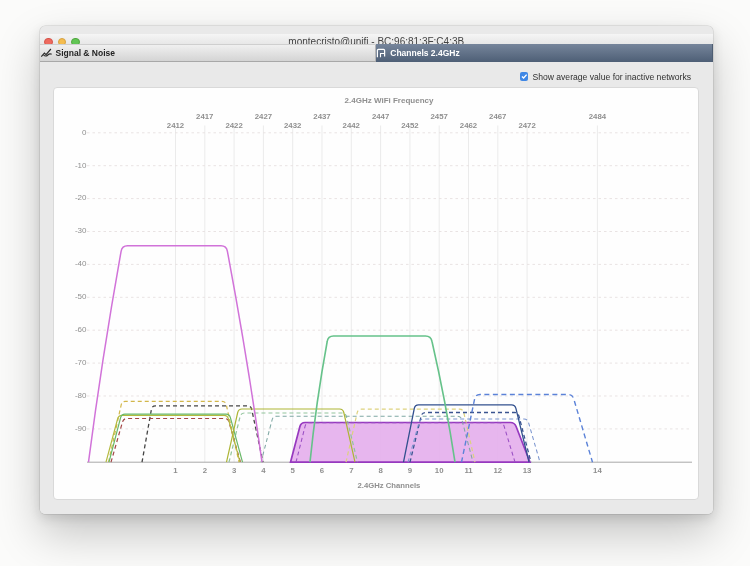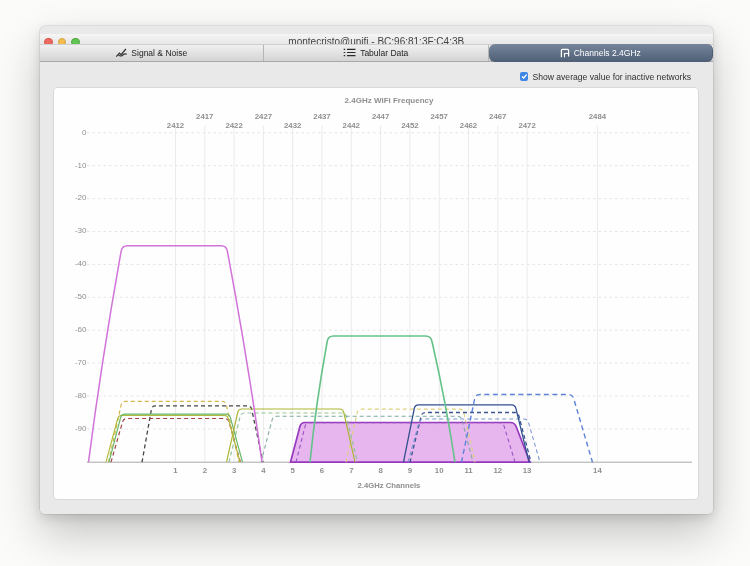--- a/index.html
+++ b/index.html
@@ -7,25 +7,25 @@
   border-radius:5px; background:#e9e9e9; overflow:hidden;
   box-shadow:0 20px 45px rgba(0,0,0,0.22), 0 4px 12px rgba(0,0,0,0.12), 0 0 0 0.5px rgba(0,0,0,0.14); }
 .titlebar { position:absolute; left:0; top:8px; width:100%; height:17.5px;
   background:linear-gradient(#f5f5f5,#dcdcdc); }
 .dot { position:absolute; top:3.6px; width:8.8px; height:8.8px; border-radius:50%; }
 .title { position:absolute; top:0; left:0; width:100%; height:17.5px; line-height:16.5px;
   text-align:center; font-size:10px; color:#434343; }
 .tabs { position:absolute; left:0; top:17.5px; width:100%; height:18.5px; display:flex;
   background:linear-gradient(#f0f0f0,#d4d4d4); border-top:1px solid #cfcfcf;
   border-bottom:1px solid #a8a8a8; }
-.tab { flex:1; display:flex; align-items:center; justify-content:center;
-  font-size:8.5px; font-weight:normal; color:#242424; border-right:1px solid #b5b5b5; }
+.tab { flex:1; display:flex; align-items:center; justify-content:flex-start;
+  font-size:8.5px; font-weight:bold; color:#242424; border-right:1px solid #b5b5b5; }
 .tab:last-child { border-right:none; }
 .tab.sel { background:linear-gradient(#76859b,#4e5f76); color:#fff;
-  border-right:1px solid #4e5e73; margin:-1px 0; padding-top:1px;border-radius:6px; }
+  border-right:1px solid #4e5e73; margin:-1px 0; padding-top:1px; }
 .content { position:absolute; left:0; top:37px; width:100%; bottom:0; background:#e9e9e9; }
 .cbrow { position:absolute; top:8.5px; right:22px; font-size:8.6px; color:#303030;
   display:flex; align-items:center; }
 .cb { width:8.6px; height:8.6px; border-radius:2px; background:#3f87e5; margin-right:4px;
   position:relative; }
 .cb svg { position:absolute; left:0; top:0; }
 .panel { position:absolute; left:13.5px; top:23.5px; width:645.5px; height:413px;
   background:#fefefe; border:1px solid #d9d9d9; border-radius:4px; }
 </style></head><body>
 <div class="window">
@@ -33,30 +33,20 @@
     <div class="dot" style="left:4.6px;background:#ee6a5f;border:0.5px solid #d5544a"></div>
     <div class="dot" style="left:18.1px;background:#f5bd4f;border:0.5px solid #d6a243"></div>
     <div class="dot" style="left:31.7px;background:#61c554;border:0.5px solid #51a73f"></div>
     <div class="title">montecristo@unifi - BC:96:81:3F:C4:3B</div>
   </div>
   <div class="tabs">
     <div class="tab"><svg width="13" height="10" viewBox="0 0 12 10" style="margin-right:3px">
           <path d="M0.8 8.6 L3.9 5 L5.5 6.6 L10.4 1" fill="none" stroke="#2c2c2c" stroke-width="1.15"></path>
           <path d="M3 6.9 Q5.2 9.1 7.3 7 Q9.2 5.1 11.2 6.3" fill="none" stroke="#2c2c2c" stroke-width="1.15"></path>
         </svg>Signal &amp; Noise</div>
-    <div class="tab"><svg width="13" height="9" viewBox="0 0 13 9" style="margin-right:4px">
-          <g stroke="#2c2c2c" stroke-width="1.2">
-            <line x1="0.7" y1="1.4" x2="2.2" y2="1.4"></line>
-            <line x1="0.7" y1="4.5" x2="2.2" y2="4.5"></line>
-            <line x1="0.7" y1="7.6" x2="2.2" y2="7.6"></line>
-            <line x1="4" y1="1.4" x2="12.5" y2="1.4"></line>
-            <line x1="4" y1="4.5" x2="12.5" y2="4.5"></line>
-            <line x1="4" y1="7.6" x2="12.5" y2="7.6"></line>
-          </g>
-        </svg>Tabular Data</div>
     <div class="tab sel"><svg width="10" height="10" viewBox="0 0 10 10" style="margin-right:4px">
           <path d="M1.4 9.2 L1.4 2.4 Q1.4 1.4 2.4 1.4 L7.6 1.4 Q8.6 1.4 8.6 2.4 L8.6 8.4" fill="none" stroke="#fff" stroke-width="1.25"></path>
           <path d="M4.5 9.2 L4.5 5.5 L8.6 5.5" fill="none" stroke="#fff" stroke-width="1.1"></path>
         </svg>Channels 2.4GHz</div>
   </div>
   <div class="content">
     <div class="cbrow"><div class="cb">
           <svg width="8.6" height="8.6" viewBox="0 0 10 10">
       <path d="M2.3 5.2 L4.2 7 L7.7 3" fill="none" stroke="#fff" stroke-width="1.6"></path>
           </svg>

